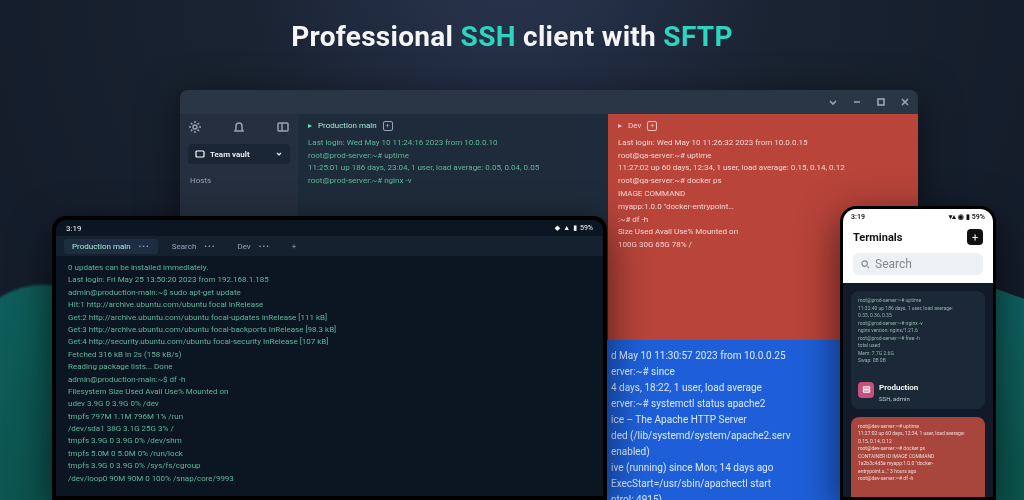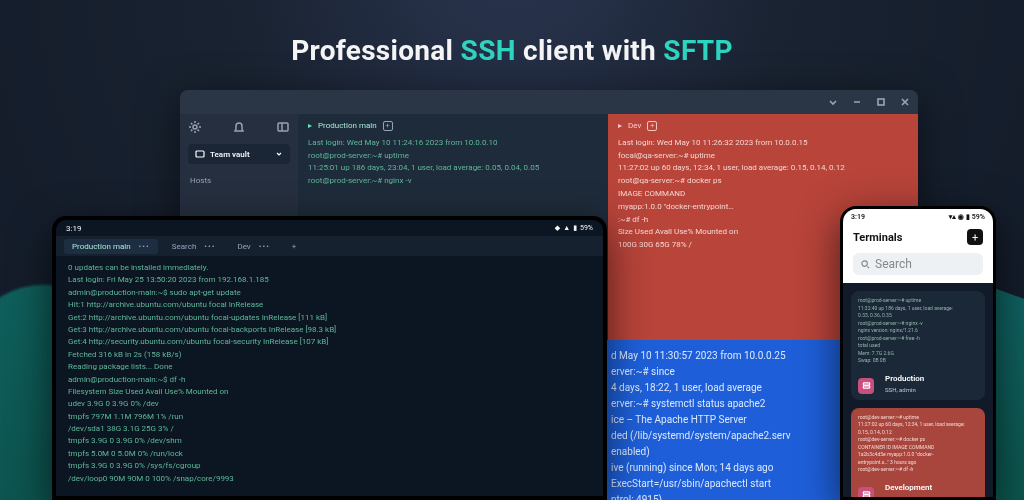--- a/index.html
+++ b/index.html
@@ -17,21 +17,21 @@
     --blue-bg: #1e5fd9;
     --card-red: #a8453d;
     --card-pink: #c94f7c;
   }
   * { box-sizing: border-box; margin: 0; padding: 0; font-family: -apple-system, "Segoe UI", Roboto, sans-serif; }
   body {
     width: 1024px; height: 500px; overflow: hidden; position: relative;
     background: radial-gradient(ellipse at 50% -10%, #2a3550 0%, #192230 40%, #121a28 100%);
   }
   .headline {
-    position: absolute; top: 34px; left: 0; right: 0; text-align: center;
+    position: absolute; top: 20px; left: 0; right: 0; text-align: center;
     font-size: 28px; font-weight: 700; color: var(--text-white); letter-spacing: .3px;
   }
   .headline .teal { color: var(--accent-teal); }
 
   
   .wave-left {
     position: absolute; left: -40px; bottom: -80px; width: 220px; height: 300px;
     background: linear-gradient(135deg, #0d9488, #065f46); border-radius: 50% 60% 40% 50%;
     transform: rotate(-15deg); opacity: .6; filter: blur(1px);
   }
@@ -139,21 +139,21 @@
     display: flex; align-items: center; gap: 5px;
   }
   .phone-list { flex: 1; padding: 8px; overflow: hidden; }
   .pcard {
     border-radius: 8px; padding: 6px 7px; margin-bottom: 8px; font-family: monospace;
     font-size: 5px; line-height: 1.5; color: #f0d8d4; position: relative; overflow:hidden;
   }
   .pcard.dark { background: #1b2838; color: #8fb8a8; }
   .pcard.red { background: var(--card-red); }
   .pcard-footer {
-    display: flex; align-items: flex-end; gap: 11px; margin-top: 8px;
+    display: flex; align-items: flex-start; gap: 5px; margin-top: 17px;
     font-family: -apple-system, sans-serif;
   }
   .pcard-badge {
     width: 16px; height: 16px; border-radius: 4px; display:flex; align-items:center; justify-content:center;
   }
   .pcard-badge.pink { background: var(--card-pink); }
   .pcard-name { font-size: 8px; font-weight: 600; color: #fff; }
   .pcard-sub { font-size: 6px; color: rgba(255,255,255,.7); }
 
   .mono { font-family: "Menlo","Consolas",monospace; }
@@ -238,21 +238,21 @@
           </div>
       </div>
       <div class="term-pane red">
         <div class="tab-row">
           <span style="color:#fecaca">▸</span>
           <span class="tab-chip" style="color:#fecaca">Dev</span>
           <span class="tab-plus" style="border-color:#f5c4bd;color:#f5c4bd">+</span>
         </div>
         <div class="mono" id="desk-right">
             <div>Last login: Wed May 10 11:26:32 2023 from 10.0.0.15</div>
-            <div>focal@qa-server:~# uptime</div>
+            <div>root@qa-server:~# uptime</div>
             <div> 11:27:02 up 60 days, 12:34,  1 user,  load average: 0.15, 0.14, 0.12</div>
             <div>root@qa-server:~# docker ps</div>
             <div>      IMAGE         COMMAND</div>
             <div>      myapp:1.0.0   "docker-entrypoint…</div>
             <div></div>
             <div>:~# df -h</div>
             <div> Size  Used Avail Use% Mounted on</div>
             <div> 100G   30G   65G  78% /</div>
           </div>
       </div>

